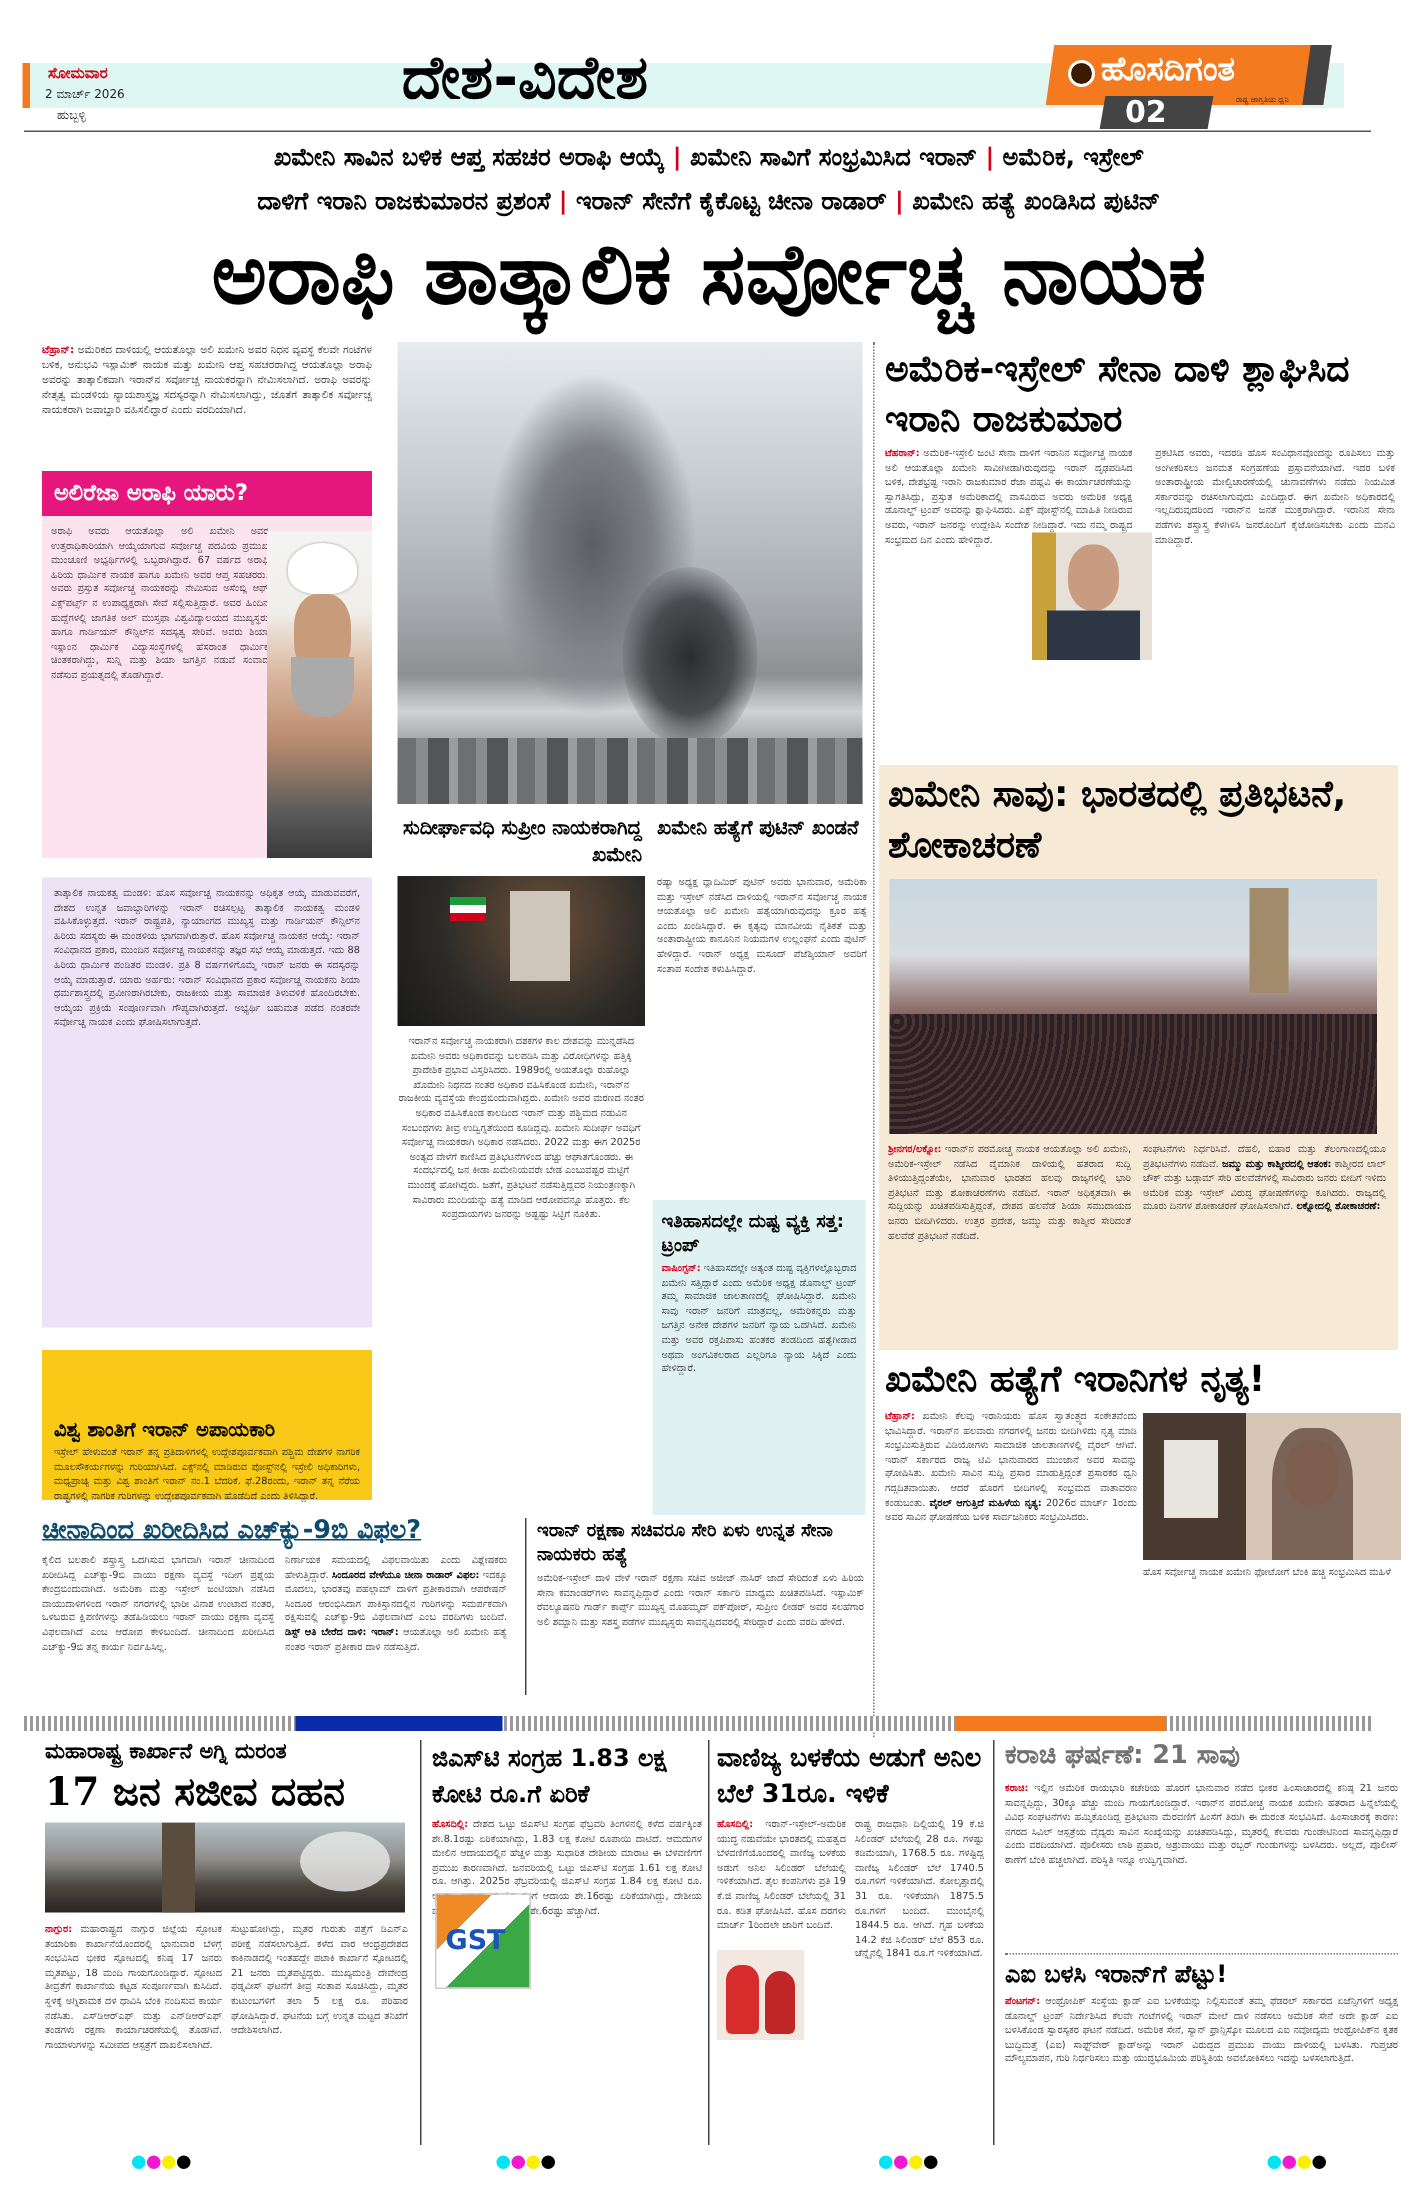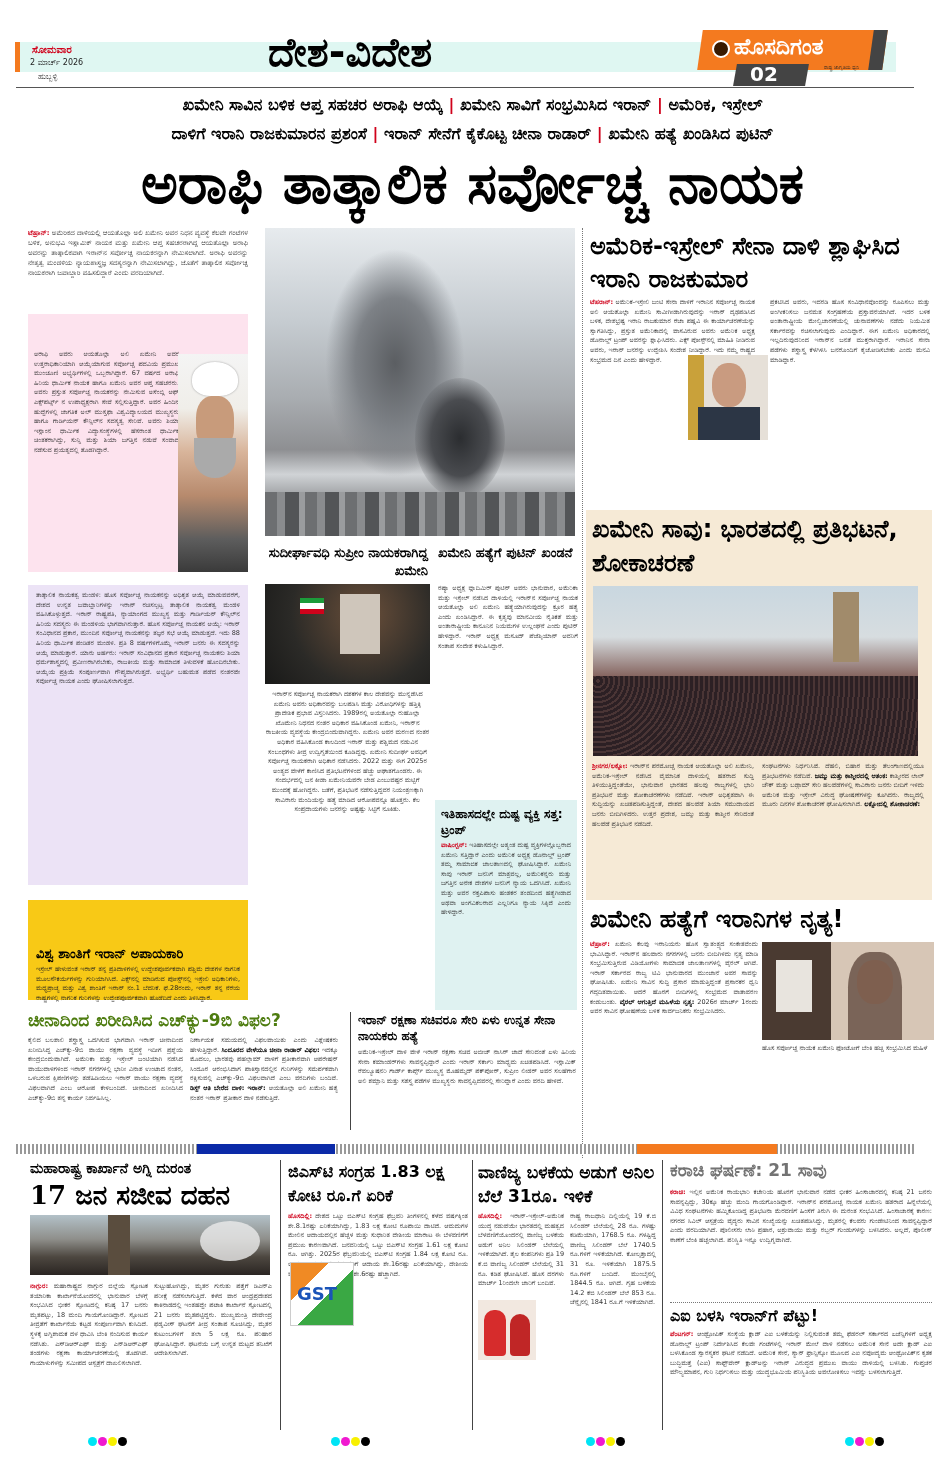--- a/index.html
+++ b/index.html
@@ -49,20 +49,23 @@
 </div>
 
 <div class="abs" style="left:0;top:148px;width:945px;text-align:center;font-size:56px;font-weight:bold;color:#000;line-height:72px;white-space:nowrap;">ಅರಾಫಿ ತಾತ್ಕಾಲಿಕ ಸರ್ವೋಚ್ಚ ನಾಯಕ</div>
 
 <div class="abs txt" style="left:28px;top:228px;width:220px;height:80px;">
   <span class="dl">ಟೆಹ್ರಾನ್:</span>
   <span>ಅಮೆರಿಕದ ದಾಳಿಯಲ್ಲಿ ಆಯತೊಲ್ಲಾ ಅಲಿ ಖಮೇನಿ ಅವರ ನಿಧನ ವ್ಯವಸ್ಥೆ ಕೆಲವೇ ಗಂಟೆಗಳ ಬಳಿಕ, ಅನುಭವಿ ಇಸ್ಲಾಮಿಕ್ ನಾಯಕ ಮತ್ತು ಖಮೇನಿ ಆಪ್ತ ಸಹಚರರಾಗಿದ್ದ ಆಯತೊಲ್ಲಾ ಅರಾಫಿ ಅವರನ್ನು ತಾತ್ಕಾಲಿಕವಾಗಿ ಇರಾನ್‌ನ ಸರ್ವೋಚ್ಚ ನಾಯಕರನ್ನಾಗಿ ನೇಮಿಸಲಾಗಿದೆ. ಅರಾಫಿ ಅವರನ್ನು ನೇತೃತ್ವ ಮಂಡಳಿಯ ನ್ಯಾಯಶಾಸ್ತ್ರಜ್ಞ ಸದಸ್ಯರನ್ನಾಗಿ ನೇಮಿಸಲಾಗಿದ್ದು, ಜೊತೆಗೆ ತಾತ್ಕಾಲಿಕ ಸರ್ವೋಚ್ಚ ನಾಯಕರಾಗಿ ಜವಾಬ್ದಾರಿ ವಹಿಸಲಿದ್ದಾರೆ ಎಂದು ವರದಿಯಾಗಿದೆ.</span>
 </div>
 
 <div class="abs" style="left:28px;top:314px;width:220px;height:258px;background:#fde3ee;">
+  <div style="background:#e5177c;height:30px;padding:4px 8px;">
+    <span style="color:#fff;font-weight:bold;font-size:15px;">ಅಲಿರೆಜಾ ಅರಾಫಿ ಯಾರು?</span>
+  </div>
   <div class="txt" style="position:absolute;left:6px;top:36px;width:145px;height:216px;font-size:6.5px;line-height:9.6px;">ಅರಾಫಿ ಅವರು ಆಯತೊಲ್ಲಾ ಅಲಿ ಖಮೇನಿ ಅವರ ಉತ್ತರಾಧಿಕಾರಿಯಾಗಿ ಆಯ್ಕೆಯಾಗುವ ಸರ್ವೋಚ್ಚ ಪದವಿಯ ಪ್ರಮುಖ ಮುಂಚೂಣಿ ಅಭ್ಯರ್ಥಿಗಳಲ್ಲಿ ಒಬ್ಬರಾಗಿದ್ದಾರೆ. 67 ವರ್ಷದ ಅರಾಫಿ ಹಿರಿಯ ಧಾರ್ಮಿಕ ನಾಯಕ ಹಾಗೂ ಖಮೇನಿ ಅವರ ಆಪ್ತ ಸಹಚರರು. ಅವರು ಪ್ರಸ್ತುತ ಸರ್ವೋಚ್ಚ ನಾಯಕರನ್ನು ನೇಮಿಸುವ ಅಸೆಂಬ್ಲಿ ಆಫ್ ಎಕ್ಸ್‌ಪರ್ಟ್ಸ್ ನ ಉಪಾಧ್ಯಕ್ಷರಾಗಿ ಸೇವೆ ಸಲ್ಲಿಸುತ್ತಿದ್ದಾರೆ. ಅವರ ಹಿಂದಿನ ಹುದ್ದೆಗಳಲ್ಲಿ ಜಾಗತಿಕ ಅಲ್ ಮುಸ್ತಫಾ ವಿಶ್ವವಿದ್ಯಾಲಯದ ಮುಖ್ಯಸ್ಥರು ಹಾಗೂ ಗಾರ್ಡಿಯನ್ ಕೌನ್ಸಿಲ್‌ನ ಸದಸ್ಯತ್ವ ಸೇರಿವೆ. ಅವರು ಶಿಯಾ ಇಸ್ಲಾಂನ ಧಾರ್ಮಿಕ ವಿದ್ಯಾಸಂಸ್ಥೆಗಳಲ್ಲಿ ಹೆಸರಾಂತ ಧಾರ್ಮಿಕ ಚಿಂತಕರಾಗಿದ್ದು, ಸುನ್ನಿ ಮತ್ತು ಶಿಯಾ ಜಗತ್ತಿನ ನಡುವೆ ಸಂವಾದ ನಡೆಸುವ ಪ್ರಯತ್ನದಲ್ಲಿ ತೊಡಗಿದ್ದಾರೆ.</div>
   <div class="photo" style="position:absolute;left:150px;top:40px;width:70px;height:218px;background:linear-gradient(180deg,#f4f4f4 0%,#f0eee9 25%,#d8b49a 45%,#b78a6d 65%,#5d5d5d 85%,#3a3a3a 100%);">
     <div style="position:absolute;left:14px;top:8px;width:46px;height:34px;border-radius:50% 50% 40% 40%;background:#fff;box-shadow:0 0 2px #999;"></div>
     <div style="position:absolute;left:18px;top:42px;width:38px;height:54px;border-radius:40%;background:#c89b7b;"></div>
     <div style="position:absolute;left:16px;top:84px;width:42px;height:40px;border-radius:0 0 50% 50%;background:#aaa;"></div>
   </div>
 </div>
 
 <div class="abs" style="left:28px;top:585px;width:220px;height:300px;background:#ece3f6;">
   <div class="txt" style="padding:6px 8px;height:266px;font-size:6.5px;line-height:9.6px;">ತಾತ್ಕಾಲಿಕ ನಾಯಕತ್ವ ಮಂಡಳಿ: ಹೊಸ ಸರ್ವೋಚ್ಚ ನಾಯಕನನ್ನು ಅಧಿಕೃತ ಆಯ್ಕೆ ಮಾಡುವವರೆಗೆ, ದೇಶದ ಉನ್ನತ ಜವಾಬ್ದಾರಿಗಳನ್ನು ಇರಾನ್ ರಚಿಸಲ್ಪಟ್ಟ ತಾತ್ಕಾಲಿಕ ನಾಯಕತ್ವ ಮಂಡಳಿ ವಹಿಸಿಕೊಳ್ಳುತ್ತದೆ. ಇರಾನ್ ರಾಷ್ಟ್ರಪತಿ, ನ್ಯಾಯಾಂಗದ ಮುಖ್ಯಸ್ಥ ಮತ್ತು ಗಾರ್ಡಿಯನ್ ಕೌನ್ಸಿಲ್‌ನ ಹಿರಿಯ ಸದಸ್ಯರು ಈ ಮಂಡಳಿಯ ಭಾಗವಾಗಿರುತ್ತಾರೆ. ಹೊಸ ಸರ್ವೋಚ್ಚ ನಾಯಕನ ಆಯ್ಕೆ: ಇರಾನ್ ಸಂವಿಧಾನದ ಪ್ರಕಾರ, ಮುಂದಿನ ಸರ್ವೋಚ್ಚ ನಾಯಕನನ್ನು ತಜ್ಞರ ಸಭೆ ಆಯ್ಕೆ ಮಾಡುತ್ತದೆ. ಇದು 88 ಹಿರಿಯ ಧಾರ್ಮಿಕ ಪಂಡಿತರ ಮಂಡಳಿ. ಪ್ರತಿ 8 ವರ್ಷಗಳಿಗೊಮ್ಮೆ ಇರಾನ್ ಜನರು ಈ ಸದಸ್ಯರನ್ನು ಆಯ್ಕೆ ಮಾಡುತ್ತಾರೆ. ಯಾರು ಅರ್ಹರು: ಇರಾನ್ ಸಂವಿಧಾನದ ಪ್ರಕಾರ ಸರ್ವೋಚ್ಚ ನಾಯಕನು ಶಿಯಾ ಧರ್ಮಶಾಸ್ತ್ರದಲ್ಲಿ ಪ್ರವೀಣರಾಗಿರಬೇಕು, ರಾಜಕೀಯ ಮತ್ತು ಸಾಮಾಜಿಕ ತಿಳುವಳಿಕೆ ಹೊಂದಿರಬೇಕು. ಆಯ್ಕೆಯ ಪ್ರಕ್ರಿಯೆ ಸಂಪೂರ್ಣವಾಗಿ ಗೌಪ್ಯವಾಗಿರುತ್ತದೆ. ಅಭ್ಯರ್ಥಿ ಬಹುಮತ ಪಡೆದ ನಂತರವೇ ಸರ್ವೋಚ್ಚ ನಾಯಕ ಎಂದು ಘೋಷಿಸಲಾಗುತ್ತದೆ.</div>
@@ -136,21 +139,21 @@
   <span class="hl">ವೈರಲ್ ಆಗುತ್ತಿದೆ ಮಹಿಳೆಯ ನೃತ್ಯ:</span>
   <span>2026ರ ಮಾರ್ಚ್ 1ರಂದು ಅವರ ಸಾವಿನ ಘೋಷಣೆಯ ಬಳಿಕ ಸಾರ್ವಜನಿಕರು ಸಂಭ್ರಮಿಸಿದರು.</span>
 </div>
 <div class="abs photo" style="left:762px;top:942px;width:172px;height:98px;background:linear-gradient(90deg,#4a3a31 0 40%,#d7c6b6 40% 100%);">
   <div style="position:absolute;left:14px;top:18px;width:36px;height:52px;background:#e8e4de;"></div>
   <div style="position:absolute;left:95px;top:18px;width:36px;height:44px;border-radius:45%;background:#e2b8a0;"></div>
   <div style="position:absolute;left:86px;top:10px;width:54px;height:88px;border-radius:40% 40% 0 0;background:rgba(60,35,25,0.6);"></div>
 </div>
 <div class="abs txt" style="left:762px;top:1044px;width:172px;height:60px;font-size:6.5px;line-height:9.6px;">ಹೊಸ ಸರ್ವೋಚ್ಚ ನಾಯಕ ಖಮೇನಿ ಫೋಟೋಗೆ ಬೆಂಕಿ ಹಚ್ಚಿ ಸಂಭ್ರಮಿಸಿದ ಮಹಿಳೆ</div>
 
-<div class="abs" style="left:28px;top:1010px;width:320px;font-size:17px;font-weight:bold;color:#4d7c0f;white-space:nowrap;">ಚೀನಾದಿಂದ ಖರೀದಿಸಿದ ಎಚ್‌ಕ್ಯು-9ಬಿ ವಿಫಲ?</div>
+<div class="abs" style="left:28px;top:1010px;width:320px;font-size:17px;font-weight:bold;color:#0c4a6e;white-space:nowrap;text-decoration:underline;">ಚೀನಾದಿಂದ ಖರೀದಿಸಿದ ಎಚ್‌ಕ್ಯು-9ಬಿ ವಿಫಲ?</div>
 <div class="abs txt" style="left:28px;top:1036px;width:155px;height:92px;font-size:6.5px;line-height:9.6px;">ಕೈಲಿದ ಬಲಶಾಲಿ ಶಸ್ತ್ರಾಸ್ತ್ರ ಒದಗಿಸುವ ಭಾಗವಾಗಿ ಇರಾನ್ ಚೀನಾದಿಂದ ಖರೀದಿಸಿದ್ದ ಎಚ್‌ಕ್ಯು-9ಬಿ ವಾಯು ರಕ್ಷಣಾ ವ್ಯವಸ್ಥೆ ಇದೀಗ ಪ್ರಶ್ನೆಯ ಕೇಂದ್ರಬಿಂದುವಾಗಿದೆ. ಅಮೆರಿಕಾ ಮತ್ತು ಇಸ್ರೇಲ್ ಜಂಟಿಯಾಗಿ ನಡೆಸಿದ ವಾಯುದಾಳಿಗಳಿಂದ ಇರಾನ್ ನಗರಗಳಲ್ಲಿ ಭಾರೀ ವಿನಾಶ ಉಂಟಾದ ನಂತರ, ಒಳಬರುವ ಕ್ಷಿಪಣಿಗಳನ್ನು ತಡೆಹಿಡಿಯಲು ಇರಾನ್ ವಾಯು ರಕ್ಷಣಾ ವ್ಯವಸ್ಥೆ ವಿಫಲವಾಗಿದೆ ಎಂಬ ಆರೋಪ ಕೇಳಿಬಂದಿದೆ. ಚೀನಾದಿಂದ ಖರೀದಿಸಿದ ಎಚ್‌ಕ್ಯು-9ಬಿ ತನ್ನ ಕಾರ್ಯ ನಿರ್ವಹಿಸಿಲ್ಲ.</div>
 <div class="abs txt" style="left:190px;top:1036px;width:148px;height:92px;font-size:6.5px;line-height:9.6px;">
   <span>ನಿರ್ಣಾಯಕ ಸಮಯದಲ್ಲಿ ವಿಫಲವಾಯಿತು ಎಂದು ವಿಶ್ಲೇಷಕರು ಹೇಳುತ್ತಿದ್ದಾರೆ.</span>
   <span class="hl">ಸಿಂದೂರದ ವೇಳೆಯೂ ಚೀನಾ ರಾಡಾರ್ ವಿಫಲ:</span>
   <span>ಇದಕ್ಕೂ ಮೊದಲು, ಭಾರತವು ಪಹಲ್ಗಾಮ್ ದಾಳಿಗೆ ಪ್ರತೀಕಾರವಾಗಿ ಆಪರೇಷನ್ ಸಿಂದೂರ ಆರಂಭಿಸಿದಾಗ ಪಾಕಿಸ್ತಾನದಲ್ಲಿನ ಗುರಿಗಳನ್ನು ಸಮರ್ಪಕವಾಗಿ ರಕ್ಷಿಸುವಲ್ಲಿ ಎಚ್‌ಕ್ಯು-9ಬಿ ವಿಫಲವಾಗಿದೆ ಎಂಬ ವರದಿಗಳು ಬಂದಿವೆ.</span>
   <span class="hl">ಡಿಸ್ಟ್ ಆತಿ ಬೇರೆದ ದಾಳಿ: ಇರಾನ್:</span>
   <span>ಆಯತೊಲ್ಲಾ ಅಲಿ ಖಮೇನಿ ಹತ್ಯೆ ನಂತರ ಇರಾನ್ ಪ್ರತೀಕಾರ ದಾಳಿ ನಡೆಸುತ್ತಿದೆ.</span>
 </div>
 <div class="abs" style="left:350px;top:1012px;height:118px;border-left:1px solid #444;"></div>
 

